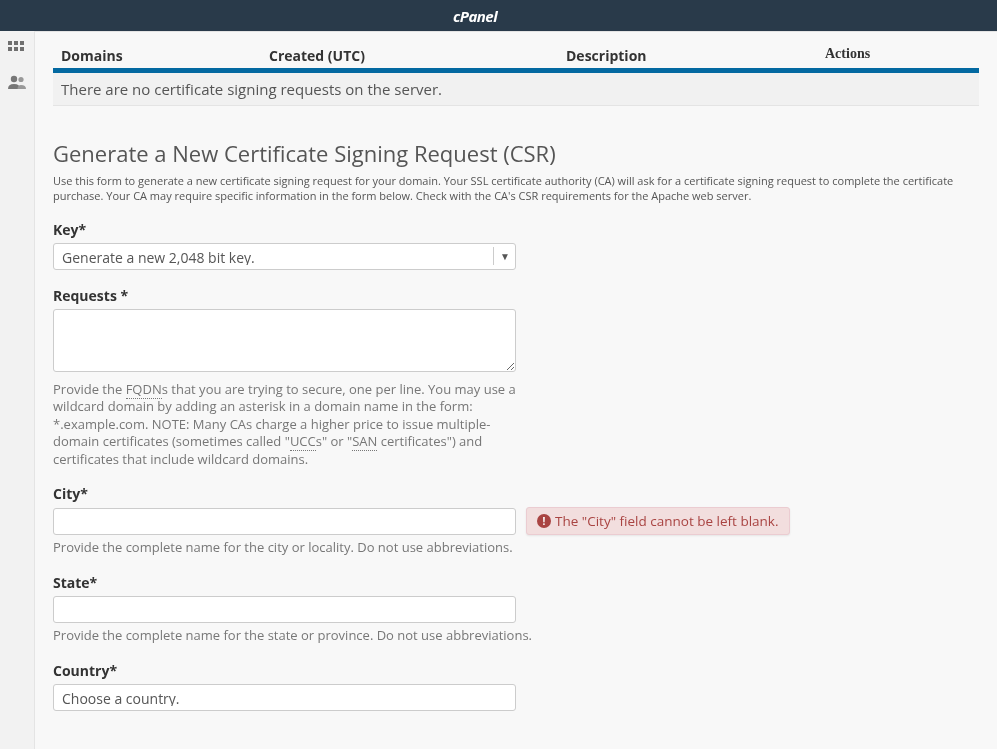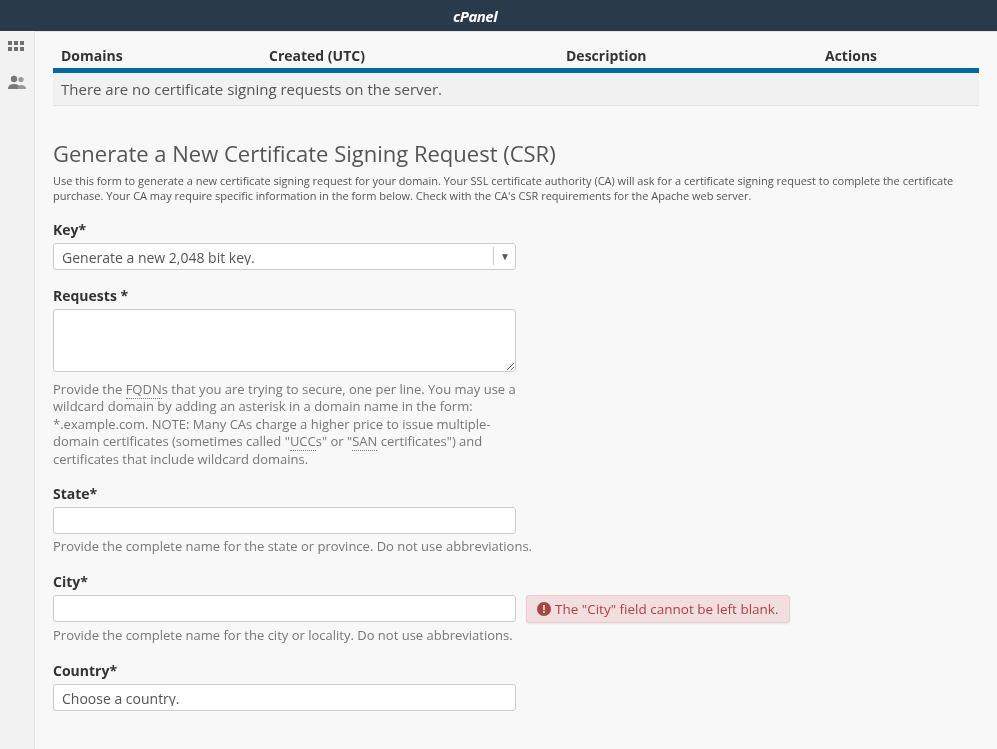--- a/index.html
+++ b/index.html
@@ -84,21 +84,21 @@
       display: flex;
       border-bottom: 5px solid #0369a1;
       padding: 6px 8px 3px 8px;
       font-weight: 700;
       font-size: 14px;
       color: #333;
     }
     .th-domains { width: 208px; }
     .th-created { width: 297px; }
     .th-description { width: 259px; }
-    .th-actions { flex: 1; }
+    .th-actions { flex: 1; font-family: Liberation Serif, serif; }
     .empty-row {
       background: #f1f1f1;
       border-bottom: 1px solid #e4e4e4;
       padding: 6px 8px;
       font-size: 15px;
       color: #555;
     }
     .description-text {
       font-size: 11px;
       color: #555;
@@ -256,38 +256,38 @@
 
       <div class="form-group">
         <label class="form-label">Requests *</label>
         <textarea class="form-textarea" style=""></textarea>
         <div class="help-text">
           <span>Provide the </span><span class="dotted">FQDN</span><span>s that you are trying to secure, one per line. You may use a wildcard domain by adding an asterisk in a domain name in the form: </span><span class="italic">*.example.com</span><span>. NOTE: Many CAs charge a higher price to issue multiple-domain certificates (sometimes called "</span><span class="dotted">UCC</span><span>s" or "</span><span class="dotted">SAN</span><span> certificates") and certificates that include wildcard domains.</span>
         </div>
       </div>
 
       <div class="form-group">
-        <label class="form-label">State*</label>
-        <input class="form-input" type="text" value="" style="">
-        <div class="help-text">Provide the complete name for the state or province. Do not use abbreviations.</div>
-      </div>
-
-      <div class="form-group">
         <label class="form-label">City*</label>
         <div class="form-row-with-error">
           <input class="form-input" type="text" value="" style="">
           <div class="error-badge">
             <span class="error-icon">!</span>
             <span>The "City" field cannot be left blank.</span>
           </div>
         </div>
         <div class="help-text">Provide the complete name for the city or locality. Do not use abbreviations.</div>
       </div>
 
       <div class="form-group">
+        <label class="form-label">State*</label>
+        <input class="form-input" type="text" value="" style="">
+        <div class="help-text">Provide the complete name for the state or province. Do not use abbreviations.</div>
+      </div>
+
+      <div class="form-group">
         <label class="form-label">Country*</label>
         <div class="select-wrapper">
           <select class="form-select">
             <option>Choose a country.</option>
           </select>
           
         </div>
 
       </div>
 

